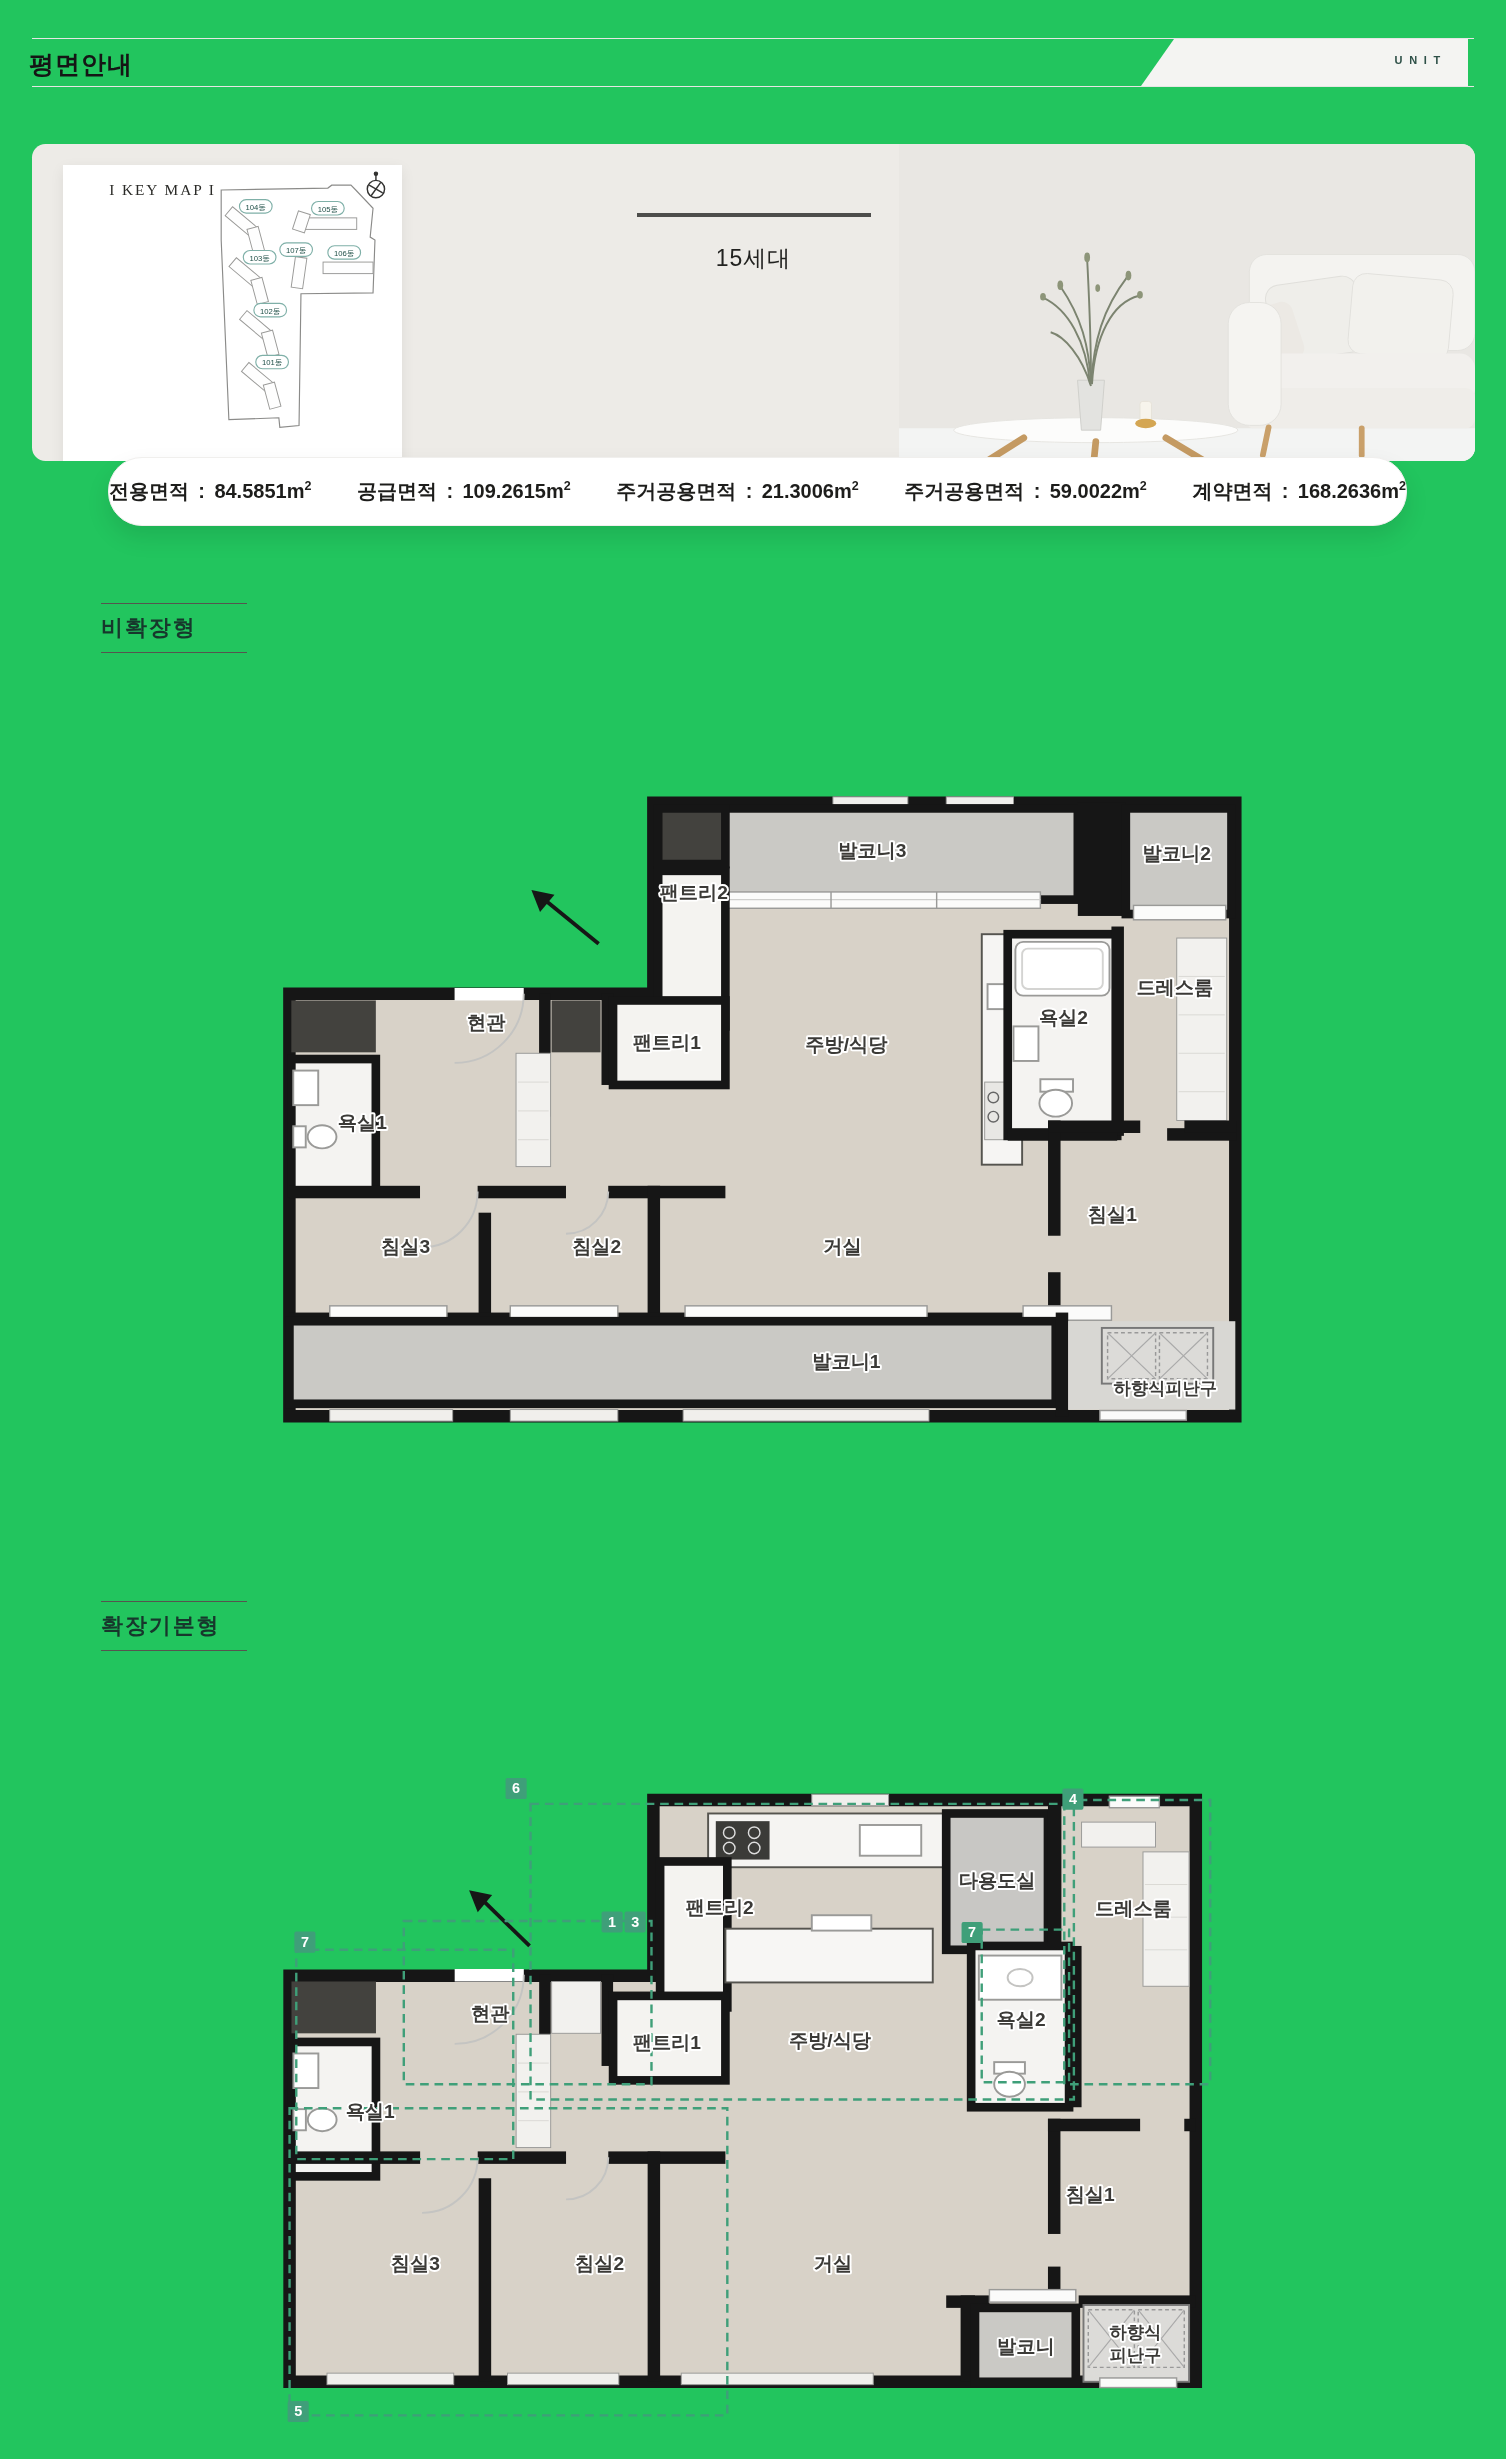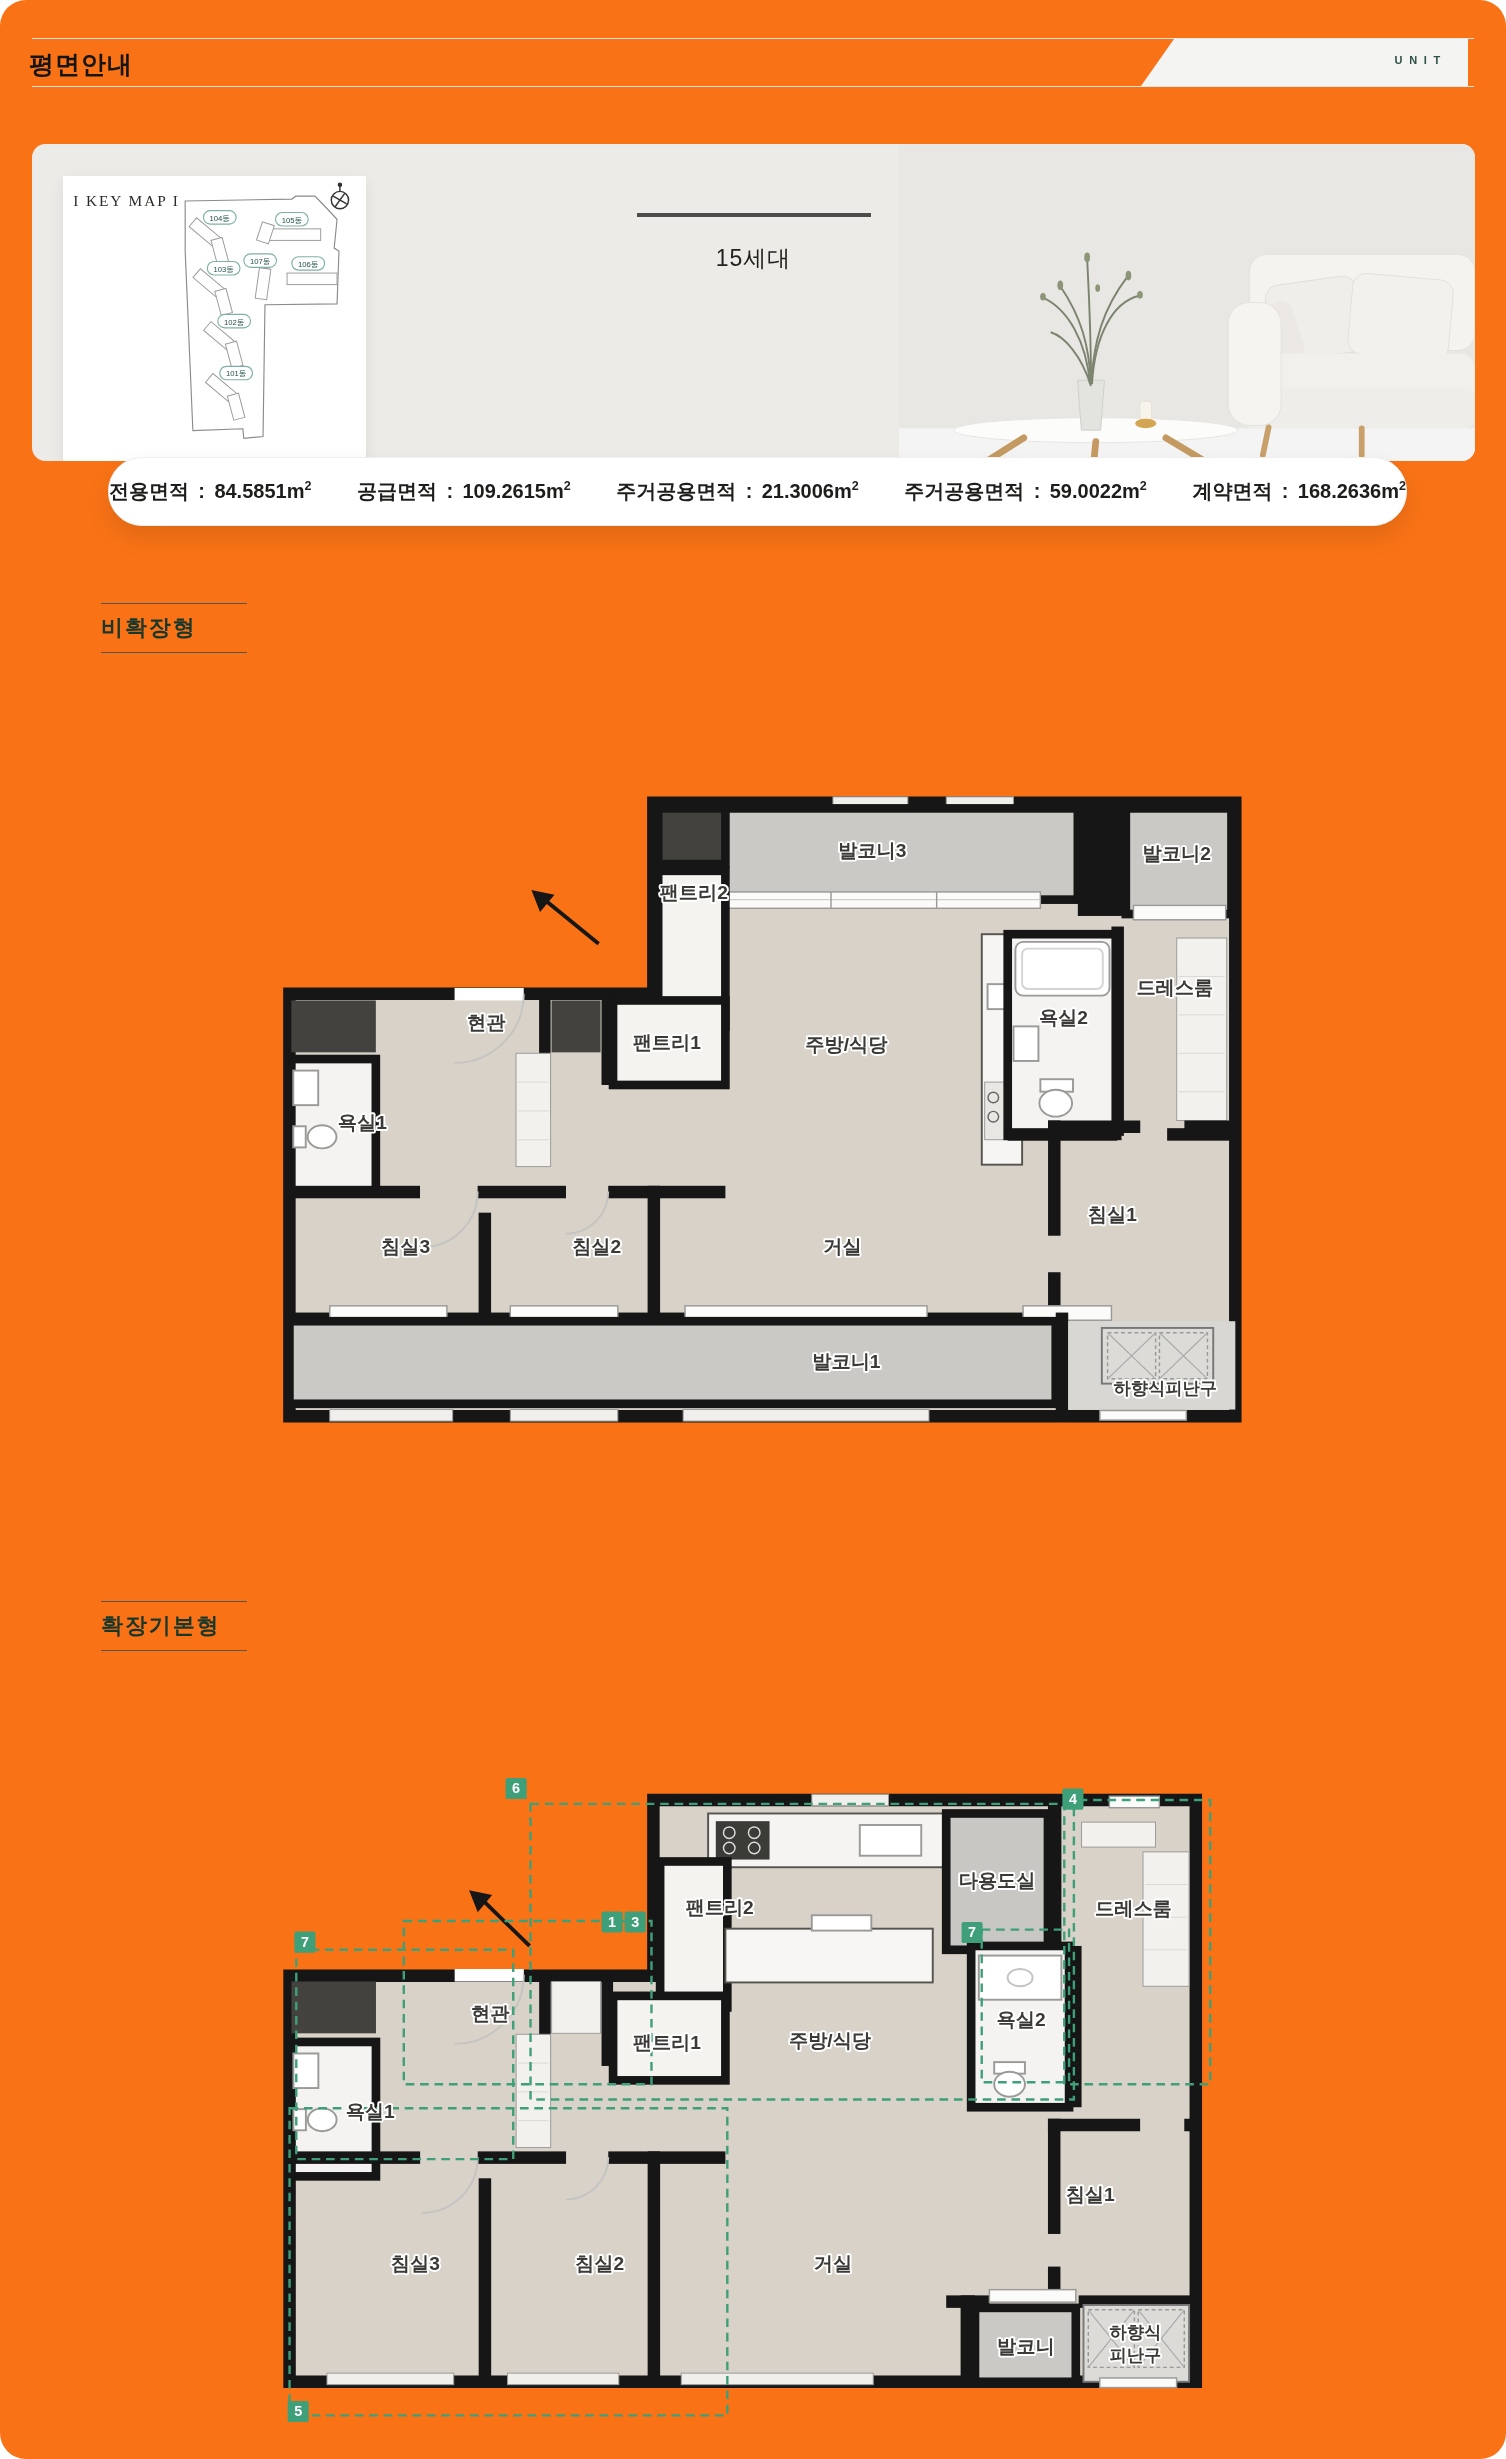--- a/index.html
+++ b/index.html
@@ -1,31 +1,31 @@
 <!DOCTYPE html>
 <html><head>
 <meta charset="utf-8">
 <style>
   html,body{margin:0;padding:0;background:#fff;}
-  .page{position:relative;width:1506px;height:2459px;background:#f97316;
-        font-family:"Liberation Sans",sans-serif;overflow:hidden;border-radius:26px;}
+  .page{position:relative;width:1506px;height:2459px;background:#22c55e;
+        font-family:"Liberation Sans",sans-serif;overflow:hidden;}
 
   
   .hairline{position:absolute;left:32px;right:32px;height:1px;background:#e6e6e4;}
   .hd-title{position:absolute;left:29px;top:48px;font-size:25px;font-weight:700;color:#151515;letter-spacing:1px;}
   .hd-corner{position:absolute;left:1141px;top:39px;width:327px;height:47px;background:#f4f4f2;
              clip-path:polygon(33px 0,100% 0,100% 100%,0 100%);}
   .hd-corner span{position:absolute;right:21px;top:15.4px;font-size:11px;font-weight:700;
                   letter-spacing:6.7px;color:#2e5048;}
 
   
   .hero{position:absolute;left:32px;top:144px;width:1443px;height:317px;background:#edebe7;
         border-radius:13.4px;overflow:hidden;}
-  .keymap-card{position:absolute;left:31px;top:32px;width:303px;height:316px;background:#ffffff;
-               box-shadow:0 3.8px 13.4px rgba(0,0,0,.07);}
+  .keymap-card{position:absolute;left:31px;top:21px;width:303px;height:316px;background:#ffffff;
+               box-shadow:0 3.8px 13.4px rgba(0,0,0,.07);padding-left:36px;}
   .unit-block{position:absolute;left:50%;transform:translateX(-50%);top:69px;width:250px;text-align:center;}
   .unit-rule{width:234px;height:1.9px;background:#4d4d4b;margin:0 auto;}
   .unit-text{margin:13.4px 0 9.6px 0;color:#1c1c1c;font-weight:600;line-height:1;}
   .t-num{font-size:65px;letter-spacing:1px;}
   .t-unit,.t-suf{font-size:56px;}
   .unit-text sup{font-size:27px;vertical-align:27px;font-weight:600;}
   .households{margin-top:26px;font-size:23px;color:#222220;font-weight:500;letter-spacing:1px;}
 
   
   .pill{position:absolute;left:108px;top:457px;width:1297px;height:67px;background:#ffffff;

